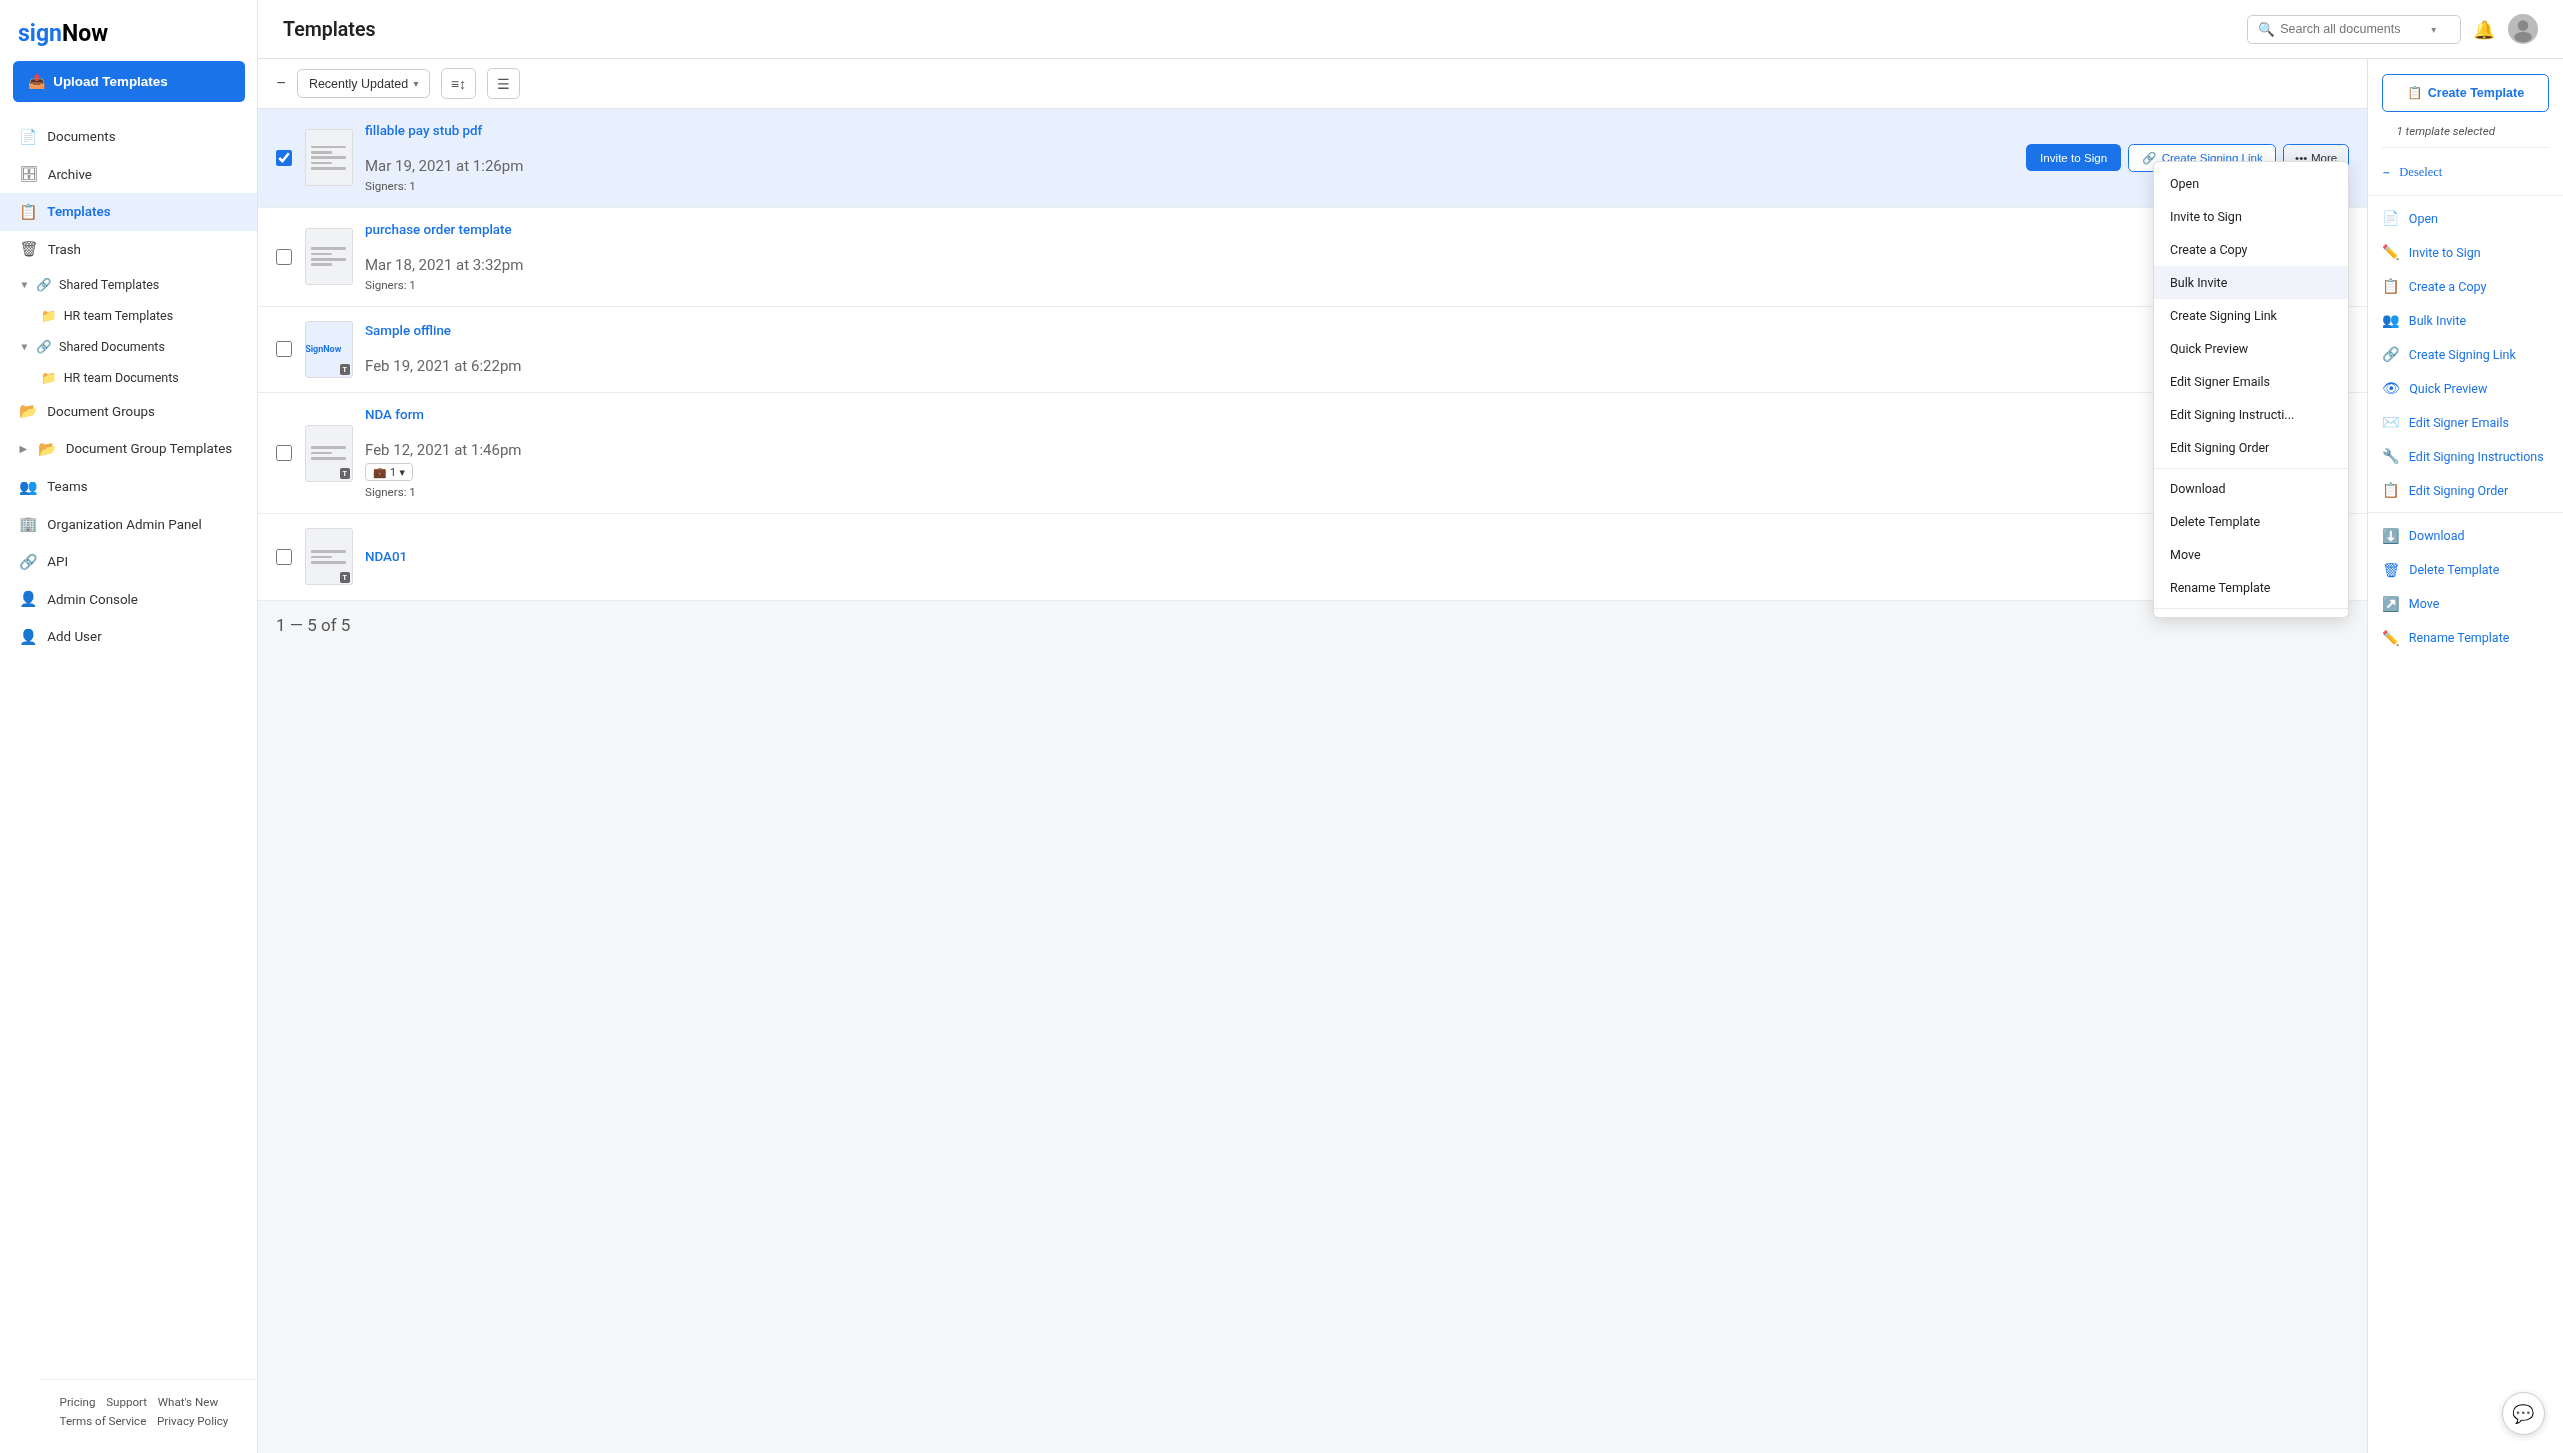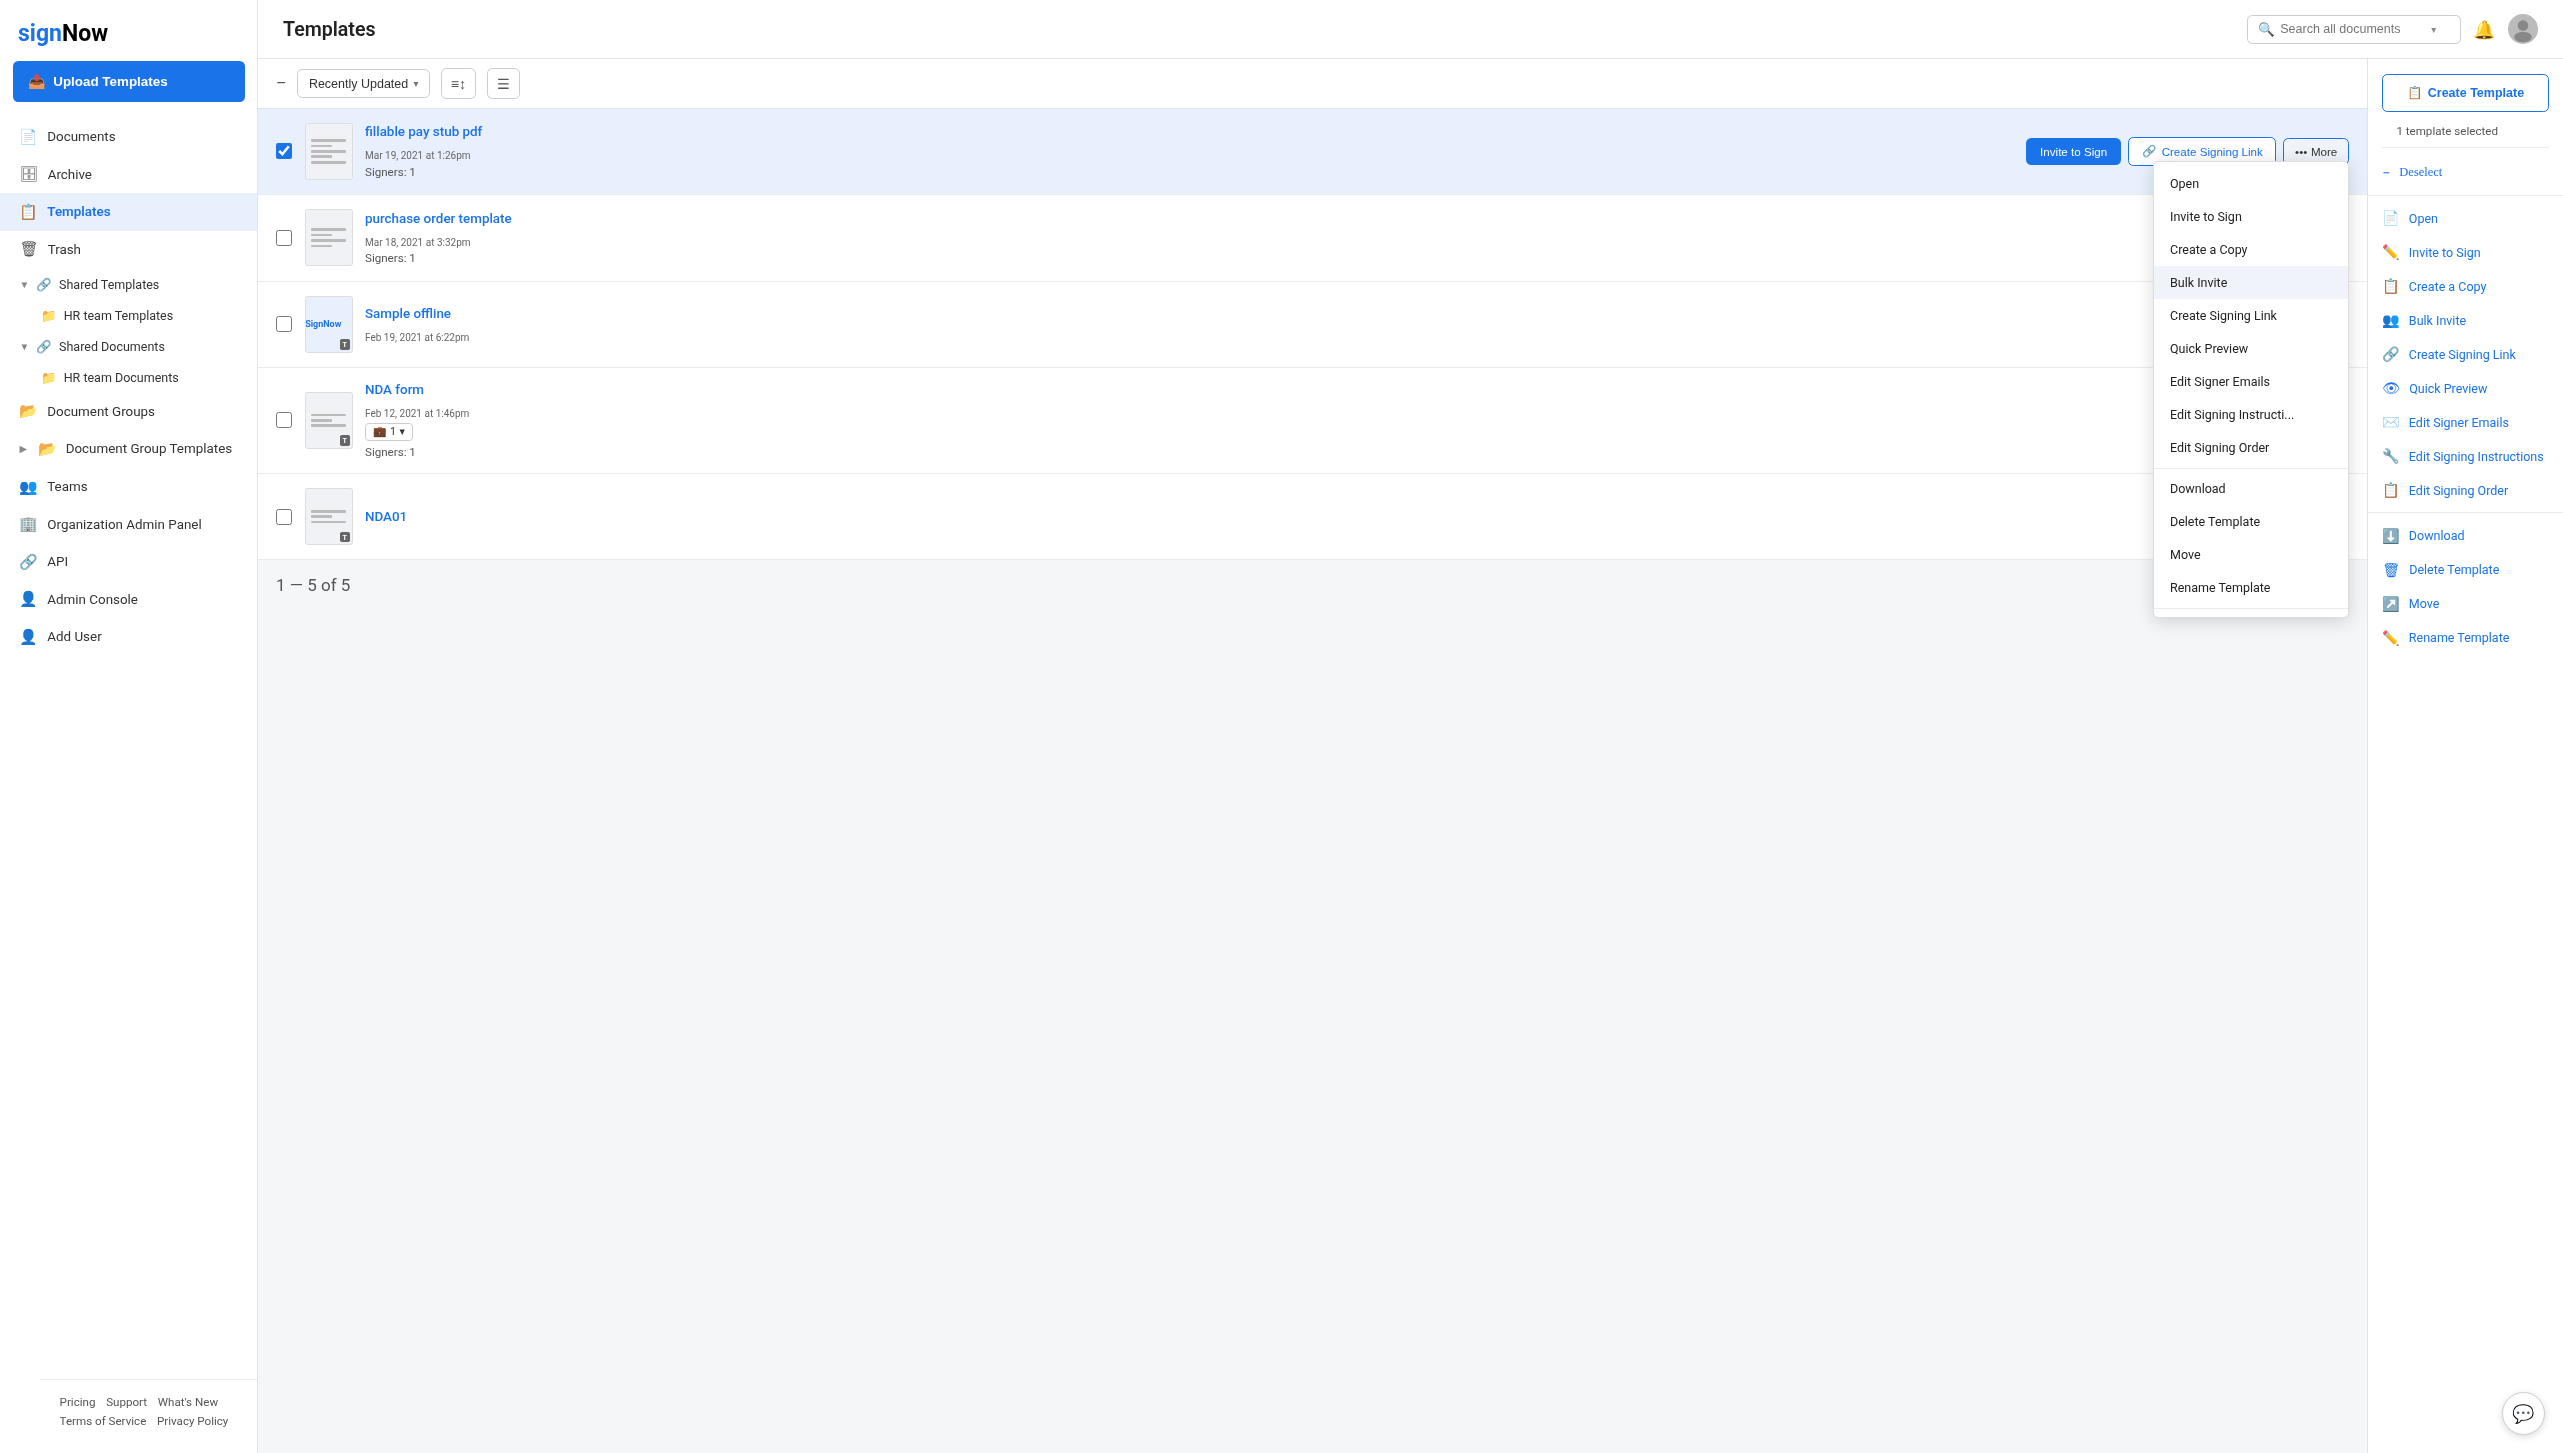--- a/index.html
+++ b/index.html
@@ -55,21 +55,21 @@
     .doc-row { background: #fff; border-bottom: 0.9px solid #e8ecef; padding: 14.2px 18px; display: flex; align-items: center; gap: 12.5px; position: relative; }
     .doc-row.selected { background: #e8f0fe; }
     .doc-checkbox { width: 16px; height: 16px; cursor: pointer; accent-color: #1a73e8; flex-shrink: 0; }
     .doc-thumb { width: 48px; height: 57px; background: #f0f2f5; border: 0.9px solid #ddd; border-radius: 2.7px; display: flex; align-items: center; justify-content: center; flex-shrink: 0; overflow: hidden; position: relative; }
     .doc-thumb .thumb-lines { display: flex; flex-direction: column; gap: 2.7px; padding: 5.3px; width: 100%; }
     .doc-thumb .thumb-line { height: 2.7px; background: #bbb; border-radius: 0.9px; }
     .doc-thumb .thumb-line.short { width: 60%; }
     .doc-thumb .template-badge { position: absolute; bottom: 1.8px; right: 1.8px; background: #666; color: #fff; font-size: 7.1px; font-weight: 700; padding: 0.9px 2.7px; border-radius: 1.8px; }
     .doc-info { flex: 1; }
     .doc-name { color: #1a73e8; font-size: 13.4px; font-weight: 500; cursor: pointer; text-decoration: none; }
-    .doc-date { color: #666; font-size: 10px; margin-top: 11px; }
+    .doc-date { color: #666; font-size: 15px; margin-top: 19px; }
     .doc-signers { color: #555; font-size: 11.6px; margin-top: 3.6px; }
     .doc-group-badge { display: inline-flex; align-items: center; gap: 3.6px; background: #fff; border: 0.9px solid #ccc; border-radius: 3.6px; padding: 1.8px 7.1px; font-size: 10.7px; color: #333; cursor: pointer; margin-top: 3.6px; }
     .doc-actions { display: flex; align-items: center; gap: 7.1px; }
     .btn-invite { background: #1a73e8; color: #fff; border: none; border-radius: 5.3px; padding: 7.1px 14.2px; font-size: 11.6px; font-weight: 500; cursor: pointer; }
     .btn-create-link { background: #fff; color: #1a73e8; border: 1.8px solid #1a73e8; border-radius: 5.3px; padding: 6.2px 12.5px; font-size: 11.6px; font-weight: 500; cursor: pointer; display: flex; align-items: center; gap: 5.3px; }
     .btn-more { background: #fff; color: #333; border: 0.9px solid #ccc; border-radius: 5.3px; padding: 6.2px 10.7px; font-size: 11.6px; font-weight: 500; cursor: pointer; display: flex; align-items: center; gap: 3.6px; }
     .btn-more.active { background: #f0f4fa; border-color: #1a73e8; }
 
     
     .pagination { padding: 14.2px 18px; font-size: 17px; color: #555; }
@@ -80,21 +80,21 @@
     .dropdown-menu .menu-item.highlighted { background: #f0f4fa; }
     .dropdown-menu .menu-divider { height: 0.9px; background: #e8ecef; margin: 3.6px 0; }
     .dropdown-scroll { max-height: 445px; overflow-y: auto; }
     .dropdown-scroll::-webkit-scrollbar { width: 3.6px; }
     .dropdown-scroll::-webkit-scrollbar-thumb { background: #ccc; border-radius: 1.8px; }
 
     
     .right-panel { width: 196px; min-width: 196px; background: #fff; border-left: 0.9px solid #e0e4e8; padding: 0; display: flex; flex-direction: column; overflow-y: auto; }
     .right-panel-header { padding: 14.2px 14.2px 0; }
     .create-template-btn { width: 100%; background: #fff; border: 1.8px solid #1a73e8; color: #1a73e8; border-radius: 5.3px; padding: 10.7px 9px; font-size: 12.5px; font-weight: 600; cursor: pointer; display: flex; align-items: center; justify-content: center; gap: 5.3px; margin-bottom: 12.5px; }
-    .selected-info { font-size: 11.6px; color: #555; padding: 0 14.2px 9px; border-bottom: 0.9px solid #e8ecef; margin-bottom: 7.1px; }
+    .selected-info { font-size: 11.6px; color: #555; padding: 0 14.2px 9px; border-bottom: 0.9px solid #e8ecef; margin-bottom: 7.1px; font-style: italic; }
     .panel-action { display: flex; align-items: center; gap: 9px; padding: 9px 14.2px; cursor: pointer; color: #1a73e8; font-size: 12.5px; }
     .panel-action .action-icon { font-size: 14.2px; flex-shrink: 0; }
     .panel-divider { height: 0.9px; background: #e8ecef; margin: 5.3px 0; }
     .chat-btn { position: fixed; bottom: 18px; right: 18px; width: 43px; height: 43px; background: #fff; border: 0.9px solid #ccc; border-radius: 50%; display: flex; align-items: center; justify-content: center; cursor: pointer; box-shadow: 0 1.8px 7.1px rgba(0,0,0,0.15); font-size: 18px; }
   </style>
 </head>
 <body>
 
 <div id="sidebar">
   <div class="sidebar-logo">

